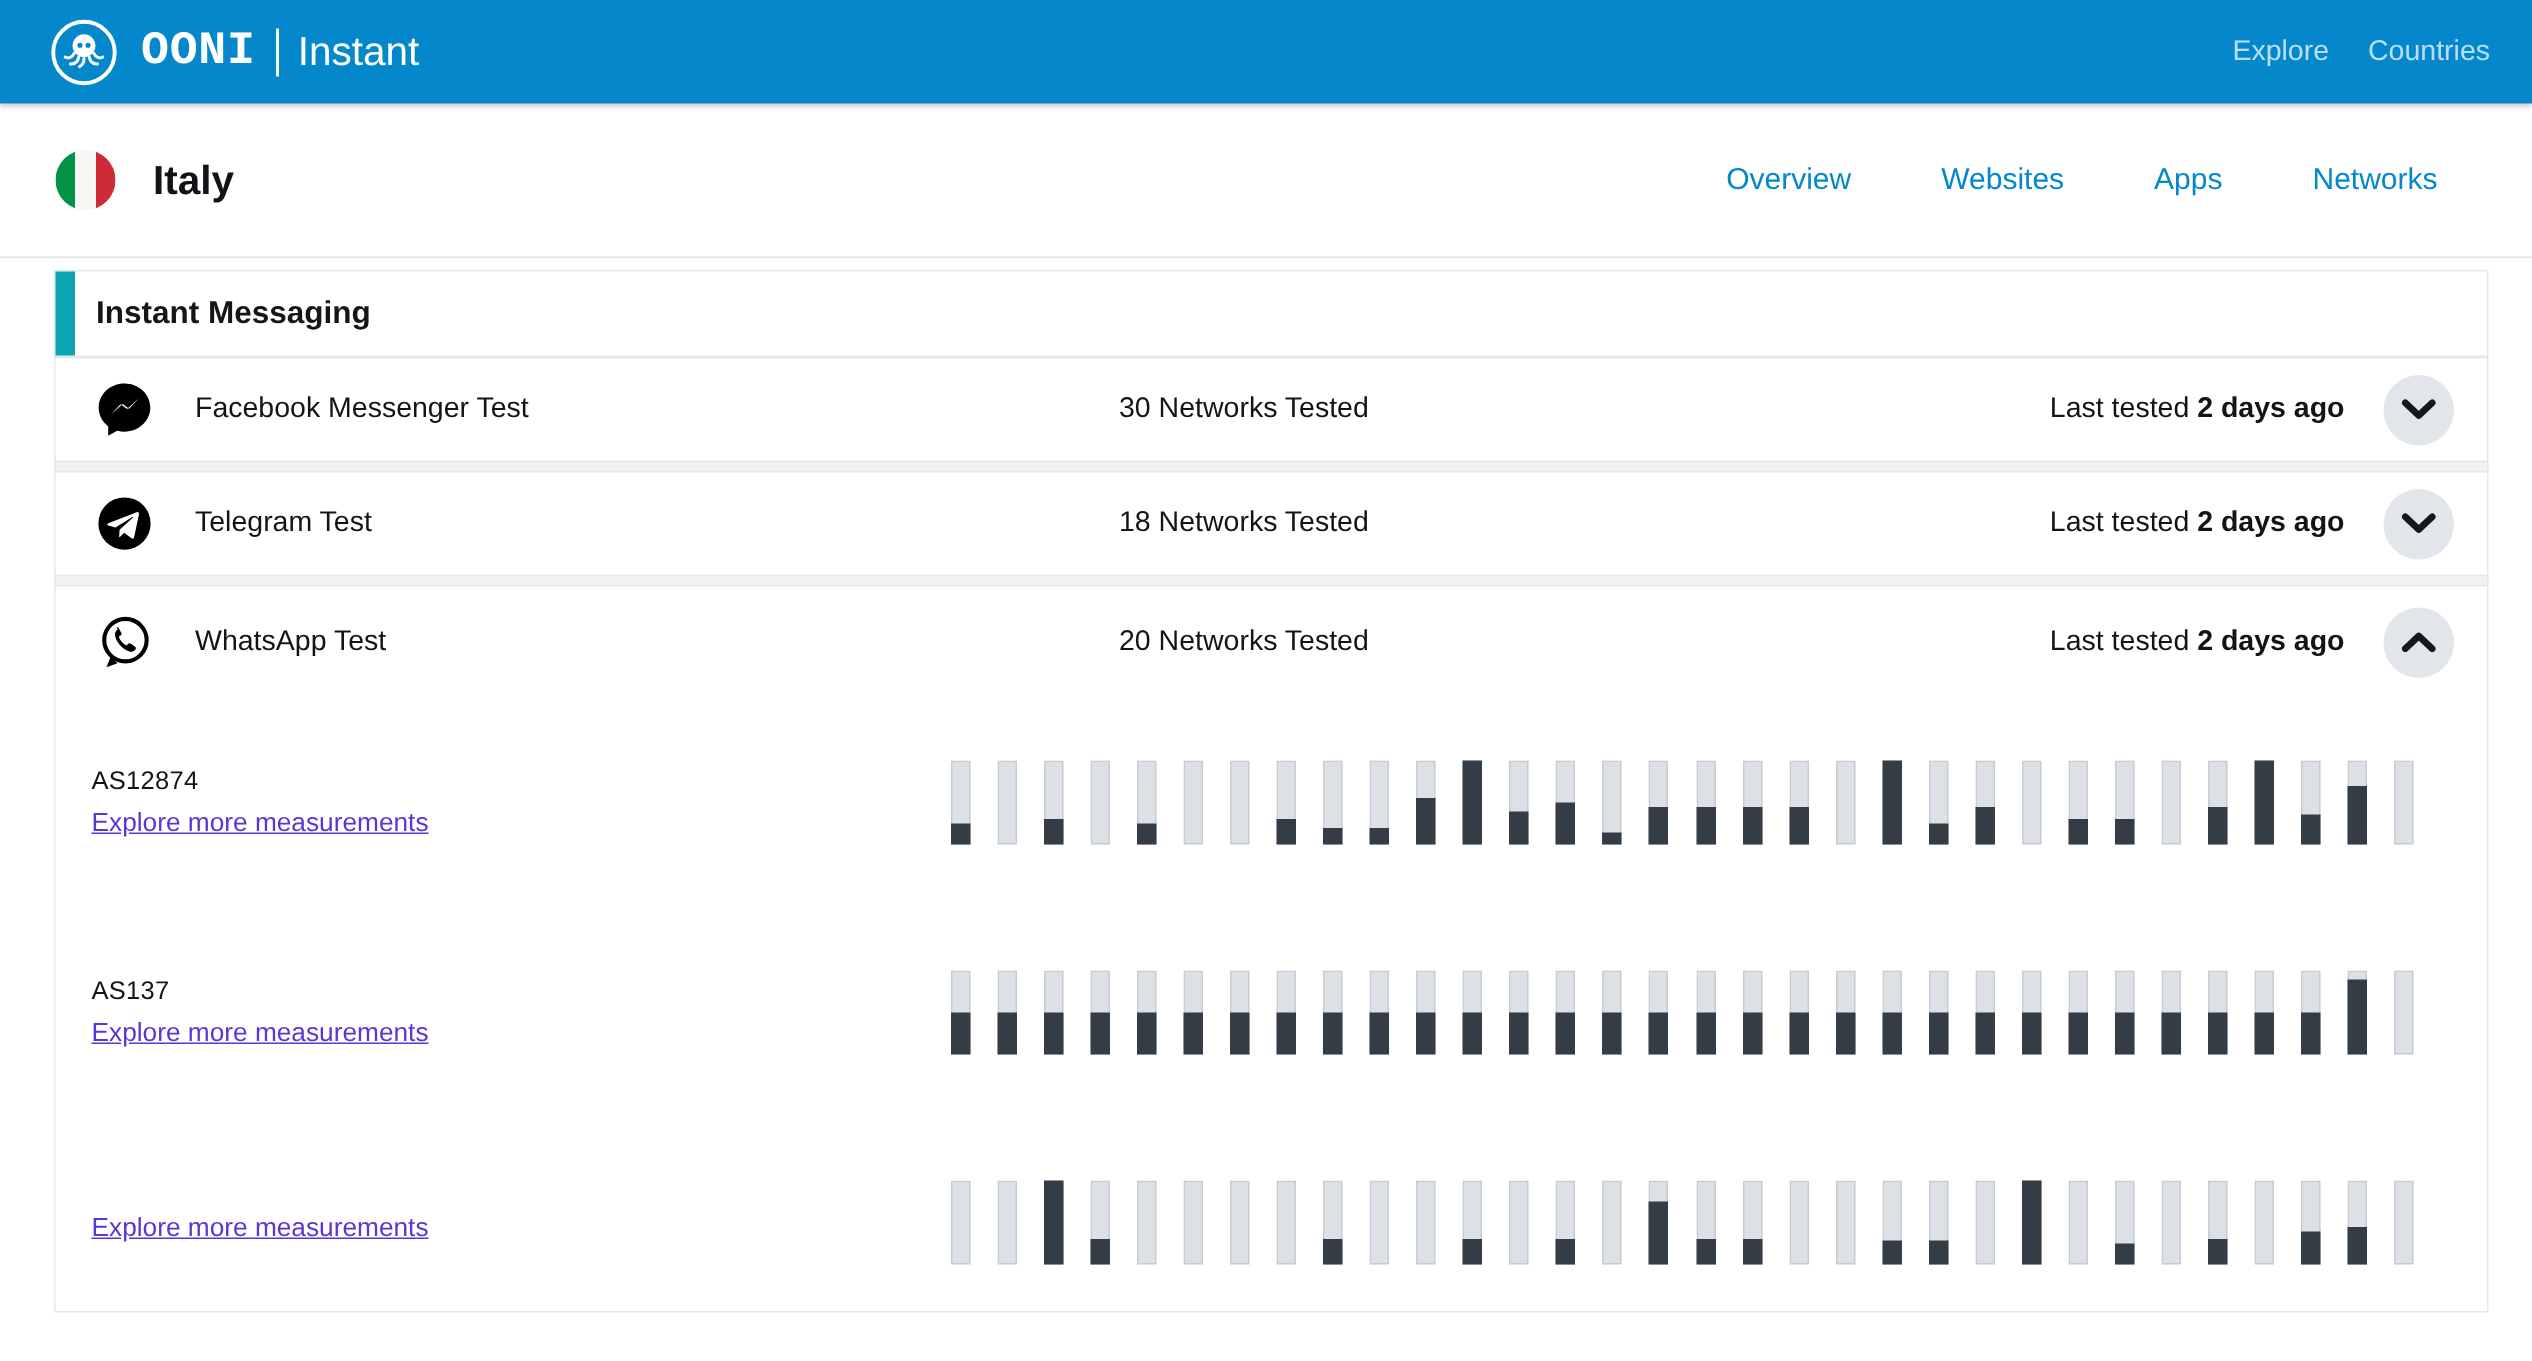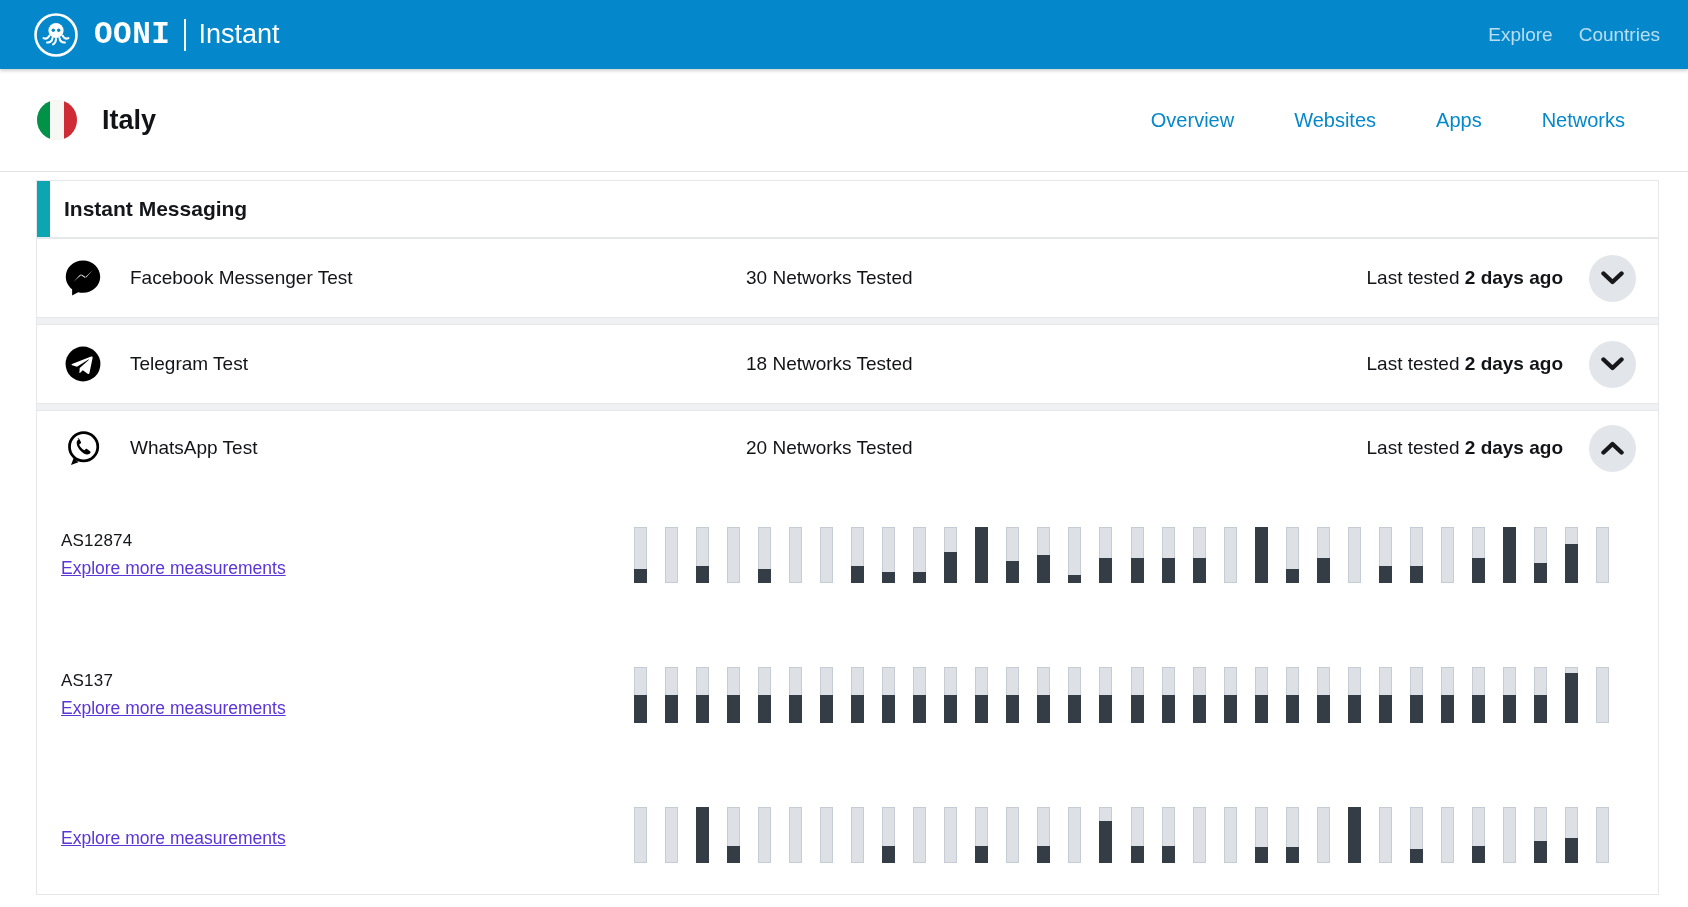--- a/index.html
+++ b/index.html
@@ -61,21 +61,21 @@
   .section-header {
     display:flex; align-items:stretch; height:58px;
     border-bottom:1px solid #e5e7ea;
   }
   .section-accent { width:13px; background:#0ba6b2; flex-shrink:0; }
   .section-title { align-self:center; margin-left:14px; font-size:21px; font-weight:700; color:#14161a; }
 
   .gap { height:6px; background:#eff1f3; margin:0 29px 0 36px; border-left:1px solid #e5e7ea; border-right:1px solid #e5e7ea; }
 
   .test-row {
-    position:relative; height:78px;
+    position:relative; height:68px;
     display:flex; align-items:center;
     padding-left:27px;
   }
   .test-icon { width:38px; height:38px; flex-shrink:0; }
   .test-name { margin-left:28px; font-size:19px; color:#121418; }
   .test-networks { position:absolute; left:709px; font-size:19px; color:#121418; }
   .row-right {
     margin-left:auto; display:flex; align-items:center;
     gap:26px; padding-right:22px;
   }

